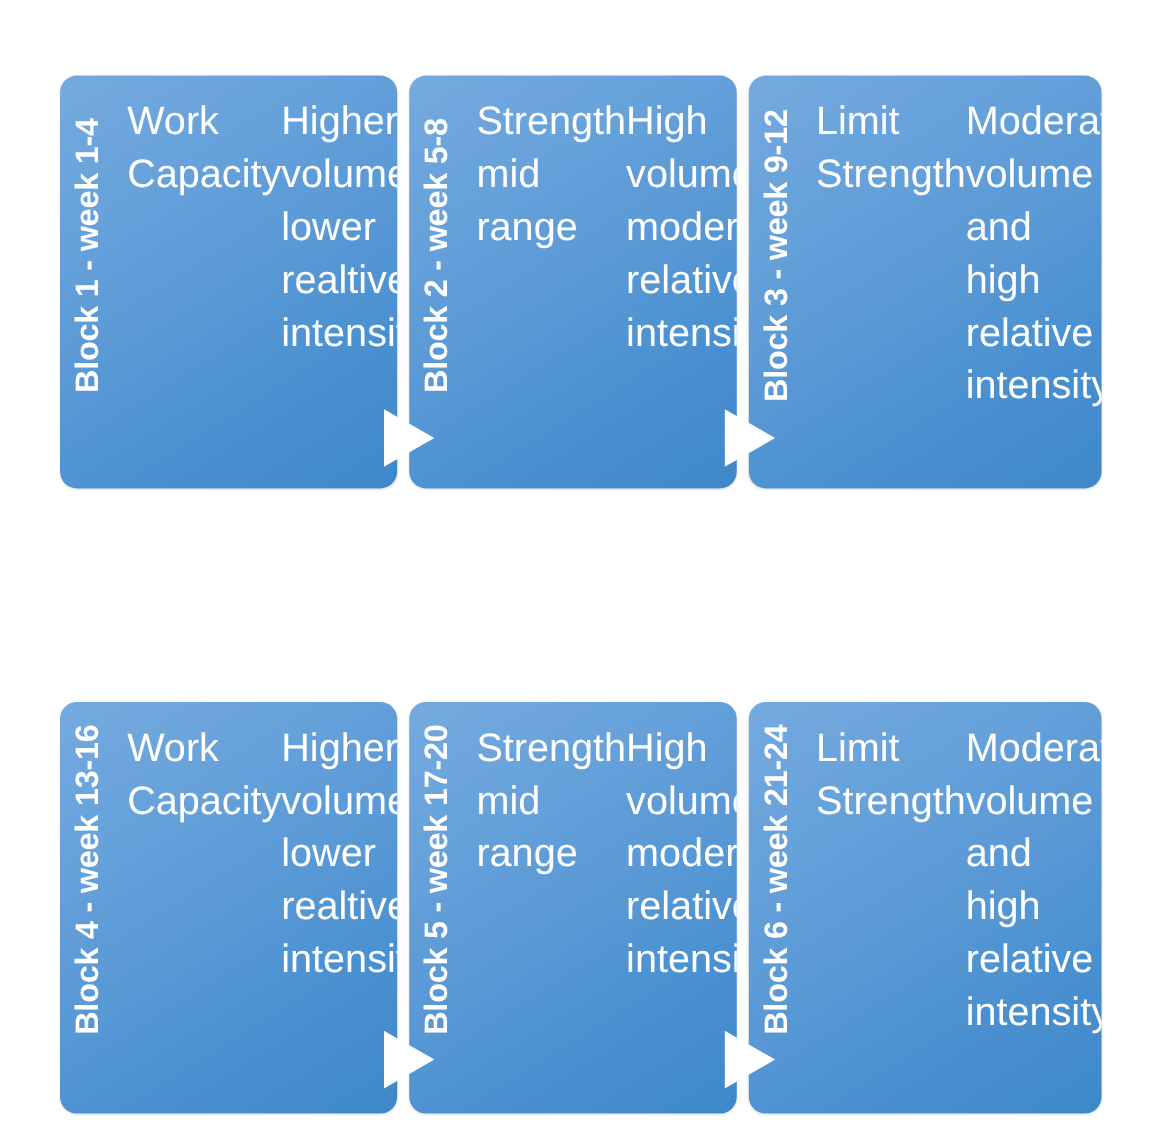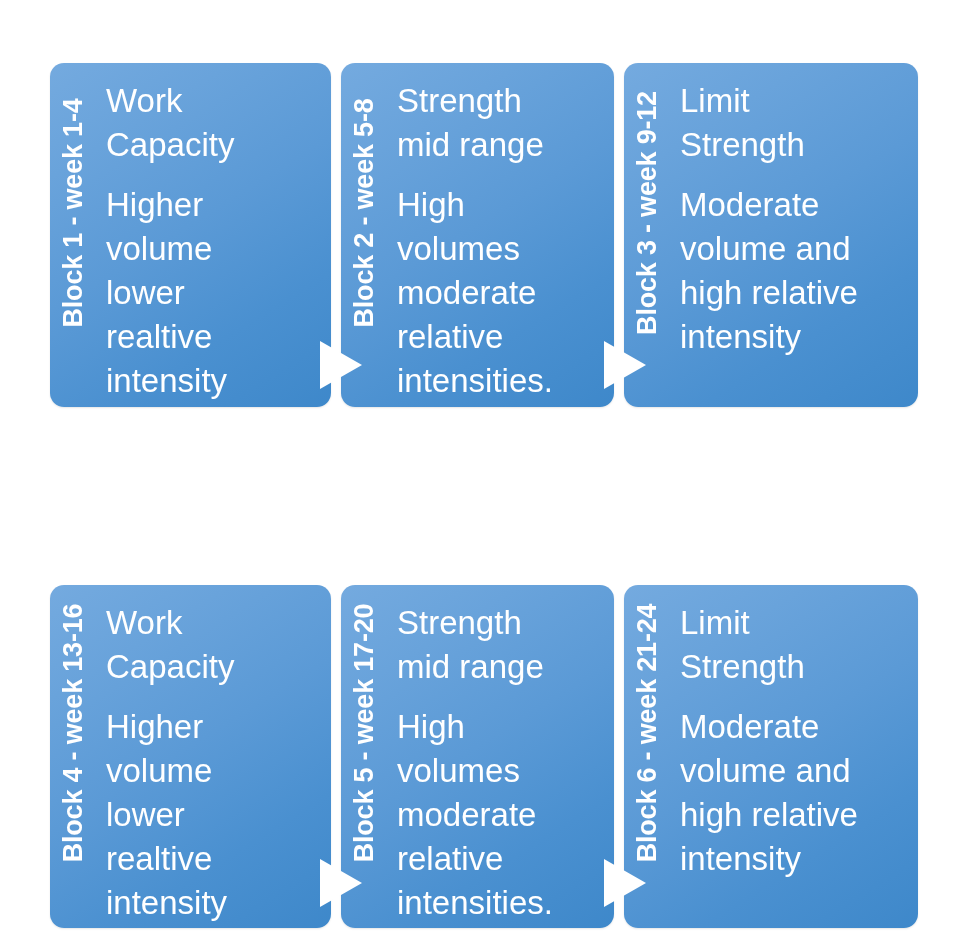--- a/index.html
+++ b/index.html
@@ -71,21 +71,21 @@
   }
   #row-1 .block-label { margin-top: -22px; }
   #row-2 .block-label { margin-top: -24px; }
 
   
   .block-body {
     flex: 1 1 auto;
     padding: 16px 8px 10px 10px;
     box-sizing: border-box;
     display: flex;
-    flex-direction: column;
+    flex-direction: row;
     justify-content: flex-start;
   }
   .block-heading,
   .block-desc {
     color: #ffffff;
     font-family: "Liberation Sans", sans-serif;
     font-weight: normal;
     font-size: 33px;
     line-height: 44px;
     margin: 0;

